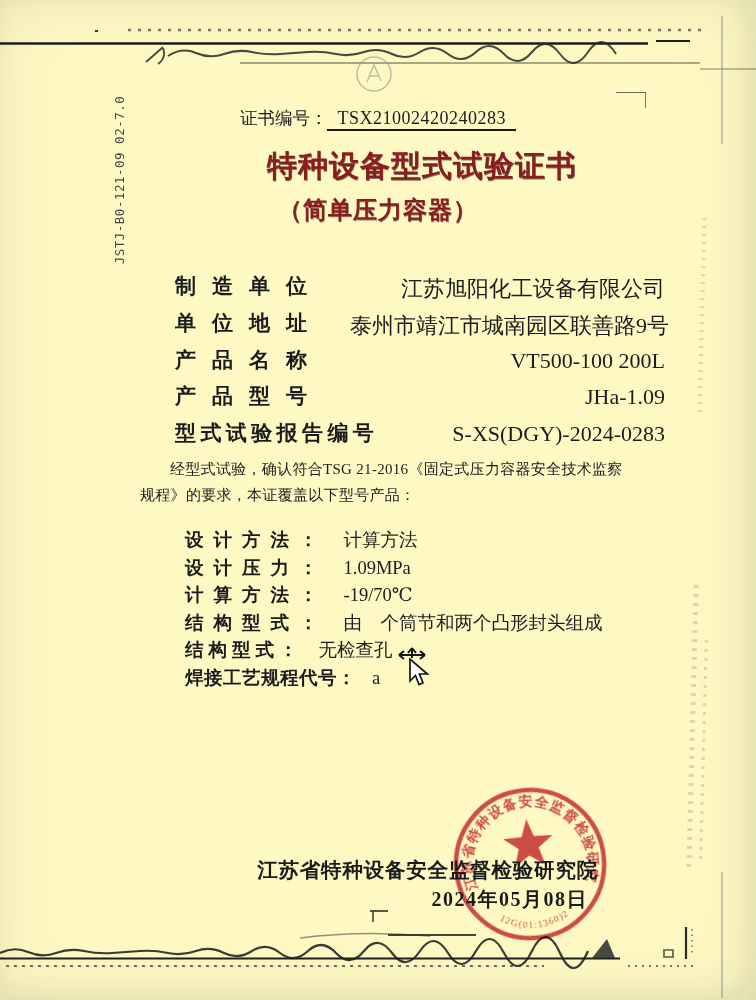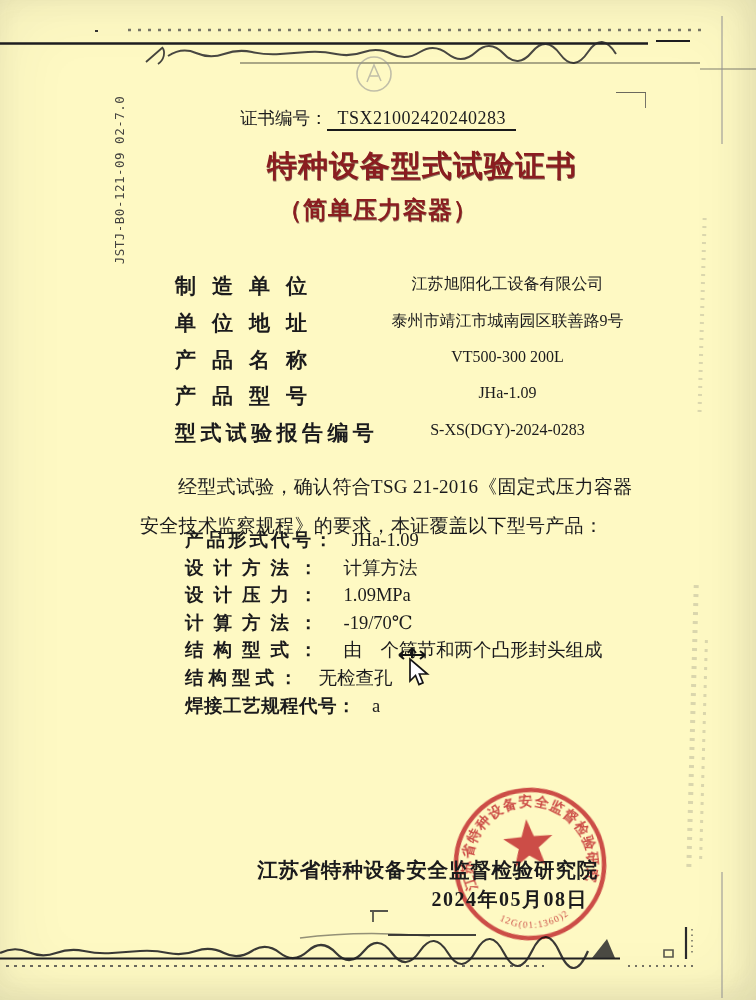--- a/index.html
+++ b/index.html
@@ -32,24 +32,24 @@
 
   .left-code{position:absolute;left:30px;top:172px;width:180px;height:16px;text-align:center;
     transform:rotate(-90deg);font-family:"DejaVu Sans Mono",monospace;font-size:12.5px;
     letter-spacing:.5px;color:#2b2b2e;opacity:.88;}
 
   .fields{position:absolute;top:272px;left:140px;width:490px;margin-left:35px;}
   .f-row{position:relative;height:36.8px;}
   .f-label{position:absolute;left:0;top:0;font-size:21px;font-weight:600;white-space:nowrap;}
   .ls-wide{letter-spacing:16px;}
   .ls-narrow{letter-spacing:4.4px;}
-  .f-value{position:absolute;left:175px;right:0;top:2px;text-align:center;font-size:16px;white-space:nowrap;}
+  .f-value{position:absolute;left:175px;right:0;top:2px;text-align:right;font-size:22px;white-space:nowrap;}
 
-  .statement{position:absolute;top:467px;left:140px;width:494px;font-size:19px;
-    line-height:39px;text-indent:2em;letter-spacing:.3px;}
+  .statement{position:absolute;top:456px;left:140px;width:494px;font-size:15px;
+    line-height:26px;text-indent:2em;letter-spacing:.3px;}
 
   .details{position:absolute;top:527px;left:185px;width:440px;}
   .d-row{height:27.6px;white-space:nowrap;}
   .d-label{font-size:18.5px;font-weight:600;}
   .d-value{font-size:18.5px;margin-left:16px;}
   .d-ls0{letter-spacing:3px;} .d-lsw{letter-spacing:10px;} .d-ls5{letter-spacing:5px;} .d-ls6{letter-spacing:.5px;}
 
   .issuer{position:absolute;top:856px;right:158px;font-size:20.5px;letter-spacing:.8px;
     font-weight:600;z-index:3;white-space:nowrap;}
   .issue-date{position:absolute;top:886px;right:168px;font-size:20px;letter-spacing:1.5px;
@@ -101,38 +101,35 @@
     <div class="f-row">
       <span class="f-label ls-wide">制造单位</span>
       <span class="f-value">江苏旭阳化工设备有限公司</span>
     </div>
     <div class="f-row">
       <span class="f-label ls-wide">单位地址</span>
       <span class="f-value">泰州市靖江市城南园区联善路9号</span>
     </div>
     <div class="f-row">
       <span class="f-label ls-wide">产品名称</span>
-      <span class="f-value">VT500-300 200L</span>
+      <span class="f-value">VT500-100 200L</span>
     </div>
     <div class="f-row">
       <span class="f-label ls-wide">产品型号</span>
       <span class="f-value">JHa-1.09</span>
     </div>
     <div class="f-row">
       <span class="f-label ls-narrow">型式试验报告编号</span>
       <span class="f-value">S-XS(DGY)-2024-0283</span>
     </div>
   </div>
 
   <div class="statement">经型式试验，确认符合TSG 21-2016《固定式压力容器安全技术监察规程》的要求，本证覆盖以下型号产品：</div>
 
   <div class="details">
-    <div class="d-row">
-      <span class="d-label d-ls0">产品形式代号：</span><span class="d-value">JHa-1.09</span>
-    </div>
     <div class="d-row">
       <span class="d-label d-lsw">设计方法：</span><span class="d-value">计算方法</span>
     </div>
     <div class="d-row">
       <span class="d-label d-lsw">设计压力：</span><span class="d-value">1.09MPa</span>
     </div>
     <div class="d-row">
       <span class="d-label d-lsw">计算方法：</span><span class="d-value">-19/70℃</span>
     </div>
     <div class="d-row">

